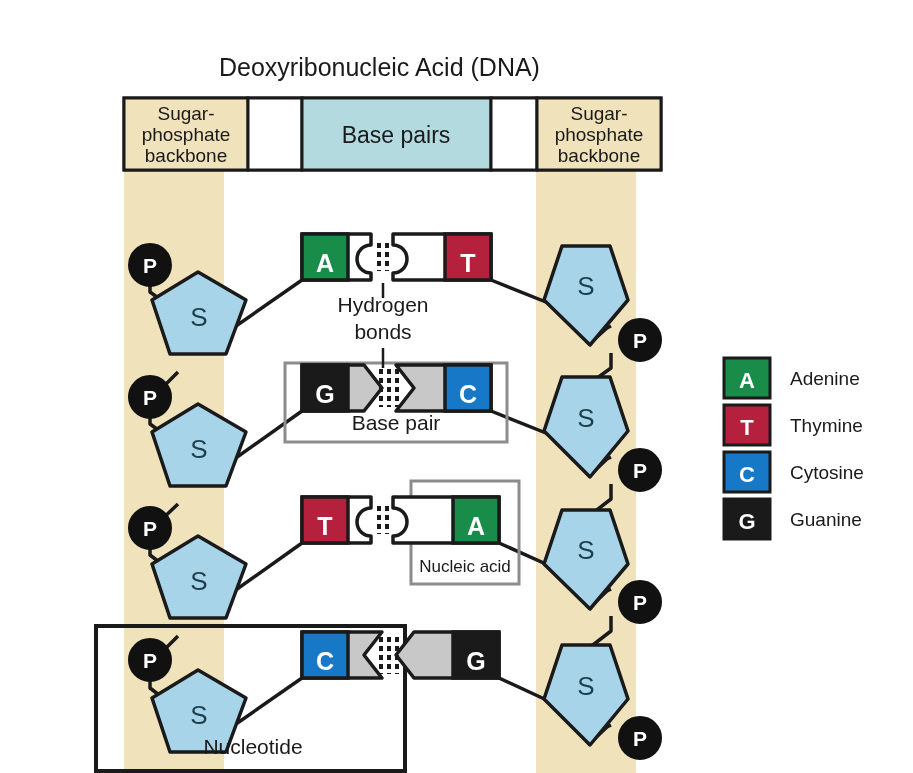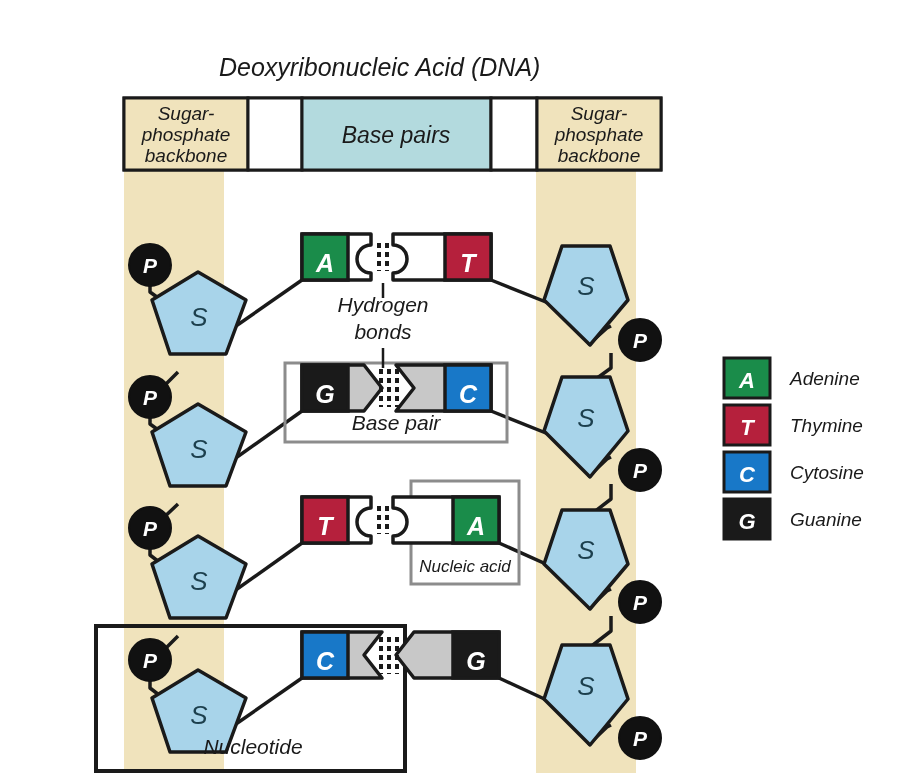--- a/index.html
+++ b/index.html
@@ -11,21 +11,20 @@
     width: 913px;
     height: 773px;
     overflow: hidden;
     font-family: "Liberation Sans", sans-serif;
     color: #1a1a1a;
   }
   #root {
     position: relative;
     width: 913px;
     height: 650px;
-    font-style: italic;
   }
   svg.diagram {
     position: absolute;
     left: 0;
     top: 0;
     width: 913px;
     height: 773px;
     display: block;
   }
   text { font-family: "Liberation Sans", sans-serif; }

